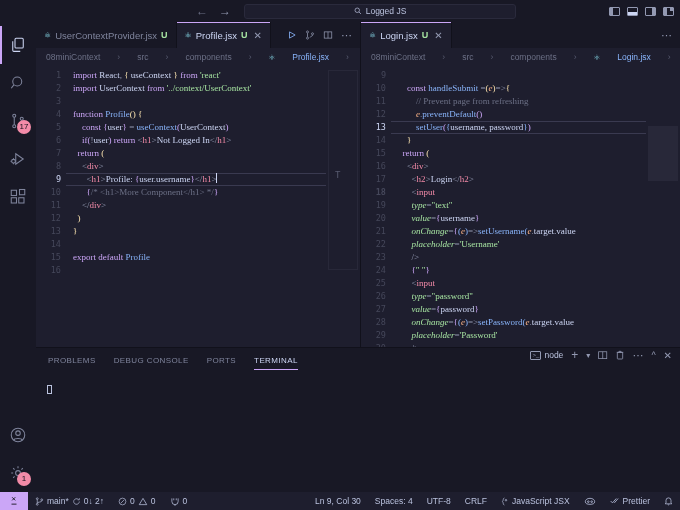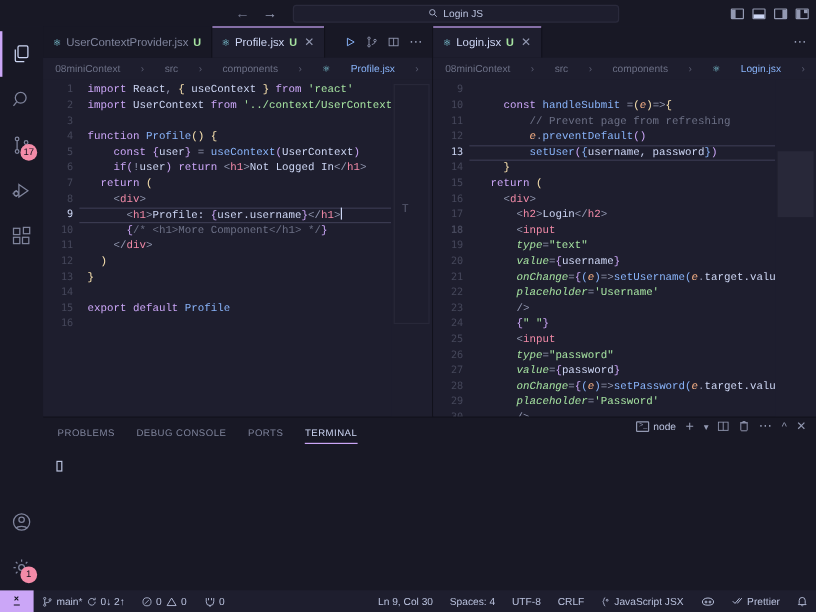--- a/index.html
+++ b/index.html
@@ -95,21 +95,21 @@
 
   .codewrap { flex: 1; background: #1e1e2e; position: relative; overflow: hidden; display: flex; }
   .gutter {
     width: 30px; flex: none; padding-top: 3px; text-align: right;
     font-family: "DejaVu Sans Mono", monospace; font-size: 8.5px; color: #45475a;
     line-height: 13px; user-select: none;
   }
   .gutter .ln.cur { color: #cdd6f4; }
   .code {
     flex: 1; padding-top: 3px; padding-left: 7px;
-    font-family: Liberation Mono, monospace; font-size: 9px; line-height: 13px;
+    font-family: Liberation Serif, serif; font-size: 9px; line-height: 13px;
     white-space: pre; overflow: hidden; position: relative;
   }
   .code .row { height: 13px; position: relative; }
   .code .row.hl::before {
     content:""; position:absolute; left:-7px; right:-400px; top:0; bottom:0;
     border-top:1px solid #3a3a50; border-bottom:1px solid #3a3a50;
   }
   .code .row > span { position: relative; }
   .minimap { width: 34px; flex: none; background: #1e1e2e; position: relative; }
   .minimap .slider { position:absolute; left:2px; right:2px; background:#313244; opacity:.5; }
@@ -163,21 +163,21 @@
   <div class="titlebar">
     <div class="tb-nav">
       <span class="tb-arrow">←</span>
       <span class="tb-arrow on">→</span>
     </div>
     <div class="qinput">
       <svg width="8" height="8" viewBox="0 0 16 16">
         <circle cx="6.5" cy="6.5" r="4.5" fill="none" stroke="#bac2de" stroke-width="1.4"></circle>
         <line x1="10" y1="10" x2="14" y2="14" stroke="#bac2de" stroke-width="1.4"></line>
       </svg>
-      <span class="qtext">Login JS</span>
+      <span class="qtext">Logged JS</span>
     </div>
     <div class="tb-right">
       <span class="lay l"></span>
       <span class="lay b"></span>
       <span class="lay r"></span>
       <span class="lay g"></span>
     </div>
   </div>
 
   <div class="body">

